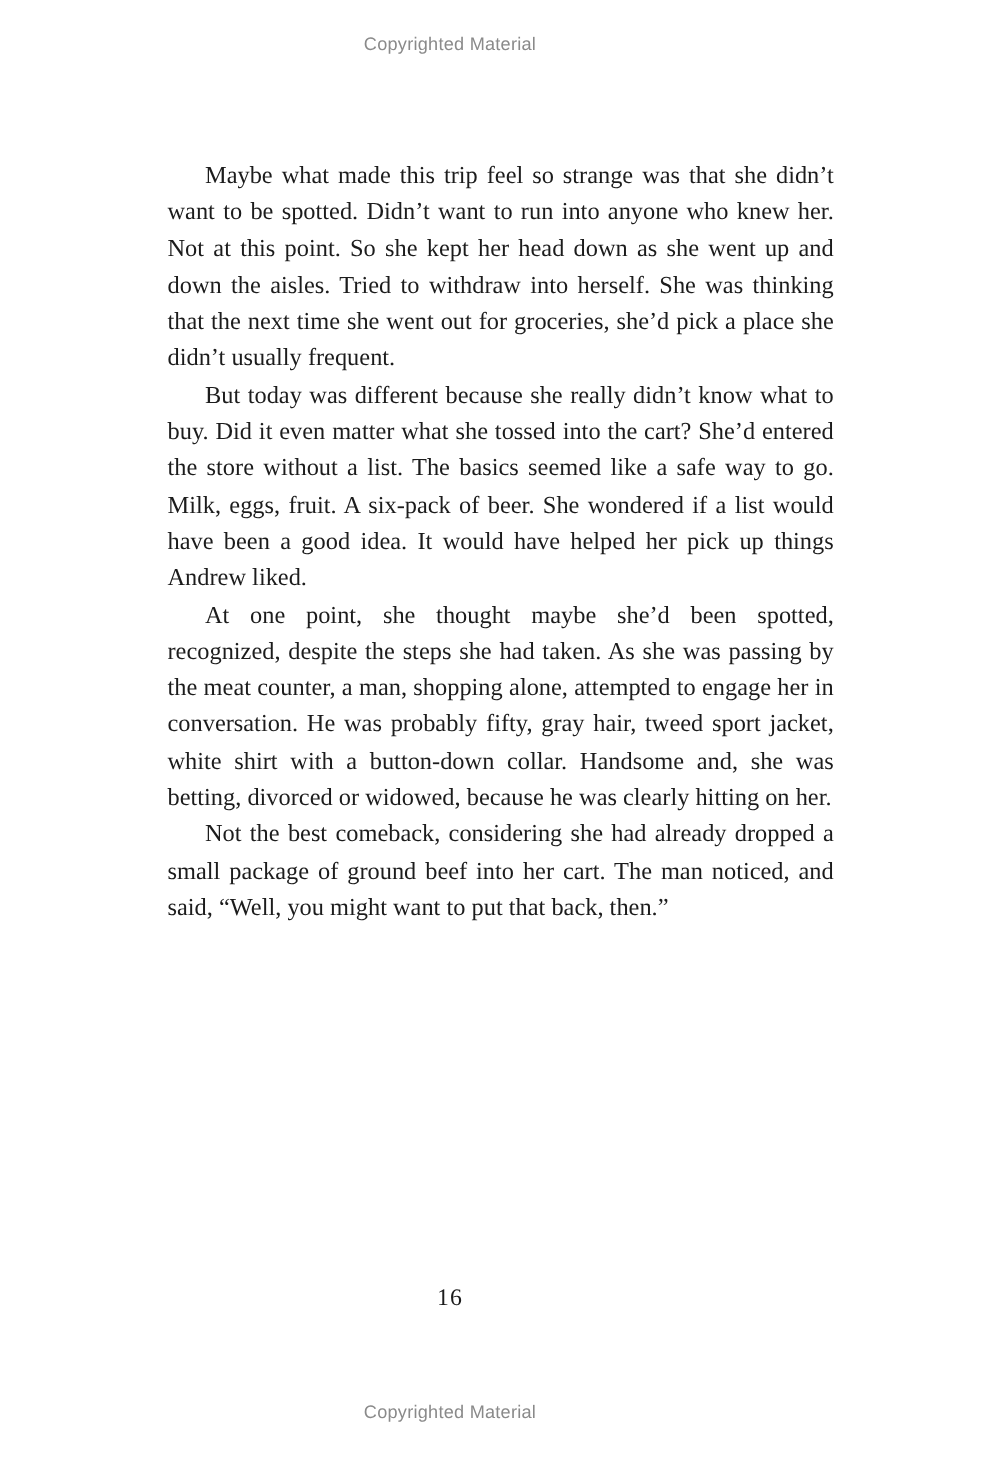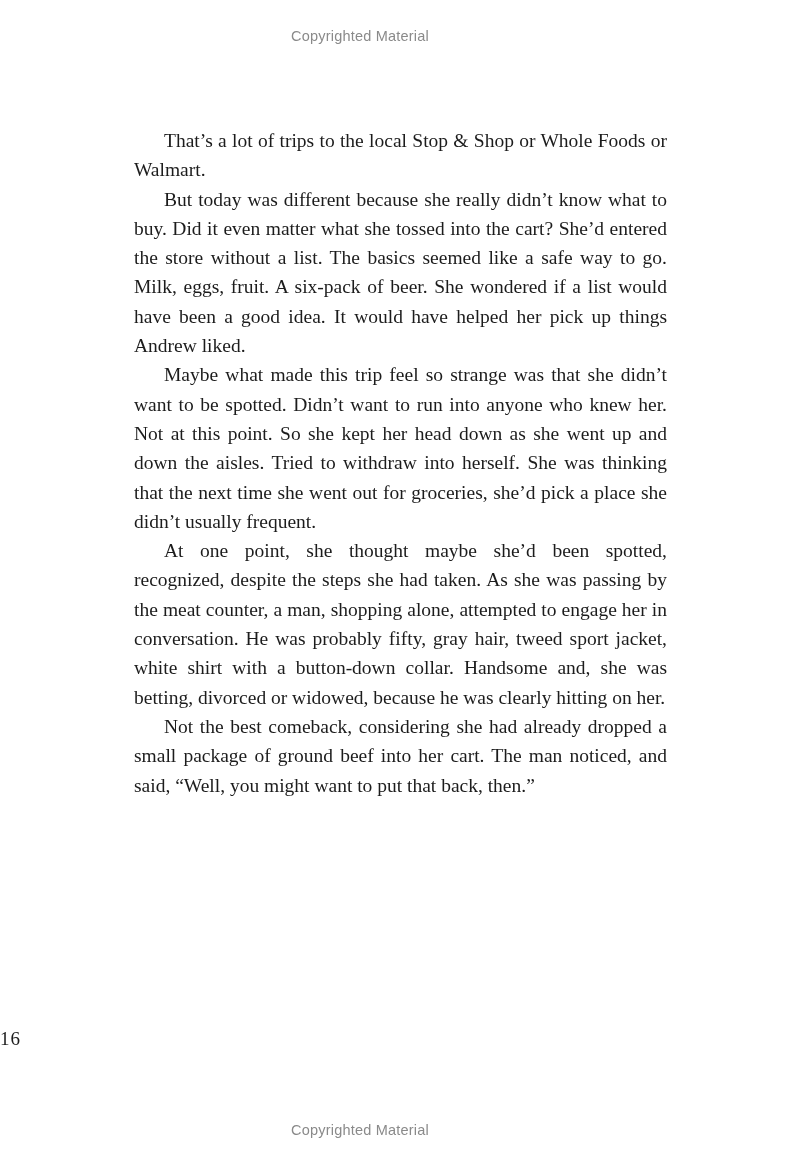--- a/index.html
+++ b/index.html
@@ -36,37 +36,37 @@
   }
   .body-text p {
     text-indent: 30px;
     margin: 0;
   }
   .page-number {
     position: absolute;
     left: 0;
     width: 100%;
     top: 1028px;
+    text-align: center;
     font-size: 19px;
     letter-spacing: 1px;
     color: #1c1c1c;
     font-family: "Liberation Serif", serif;
   }
 </style>
 </head>
 <body>
 
 <div class="book-page">
 
   <div class="copyright-notice copyright-top">Copyrighted Material</div>
 
   <div class="body-text">
-    <p>That’s a lot of trips to the local Stop &amp; Shop or Whole Foods or Walmart.</p>
+    <p>Maybe what made this trip feel so strange was that she didn’t want to be spotted. Didn’t want to run into anyone who knew her. Not at this point. So she kept her head down as she went up and down the aisles. Tried to withdraw into herself. She was thinking that the next time she went out for groceries, she’d pick a place she didn’t usually frequent.</p>
     <p>But today was different because she really didn’t know what to buy. Did it even matter what she tossed into the cart? She’d entered the store without a list. The basics seemed like a safe way to go. Milk, eggs, fruit. A six-pack of beer. She wondered if a list would have been a good idea. It would have helped her pick up things Andrew liked.</p>
-    <p>Maybe what made this trip feel so strange was that she didn’t want to be spotted. Didn’t want to run into anyone who knew her. Not at this point. So she kept her head down as she went up and down the aisles. Tried to withdraw into herself. She was thinking that the next time she went out for groceries, she’d pick a place she didn’t usually frequent.</p>
     <p>At one point, she thought maybe she’d been spotted, recognized, despite the steps she had taken. As she was passing by the meat counter, a man, shopping alone, attempted to engage her in conversation. He was probably fifty, gray hair, tweed sport jacket, white shirt with a button-down collar. Handsome and, she was betting, divorced or widowed, because he was clearly hitting on her.</p>
     <p>Not the best comeback, considering she had already dropped a small package of ground beef into her cart. The man noticed, and said, “Well, you might want to put that back, then.”</p>
   </div>
 
   <div class="page-number">16</div>
 
   <div class="copyright-notice copyright-bottom">Copyrighted Material</div>
 
 </div>
 

